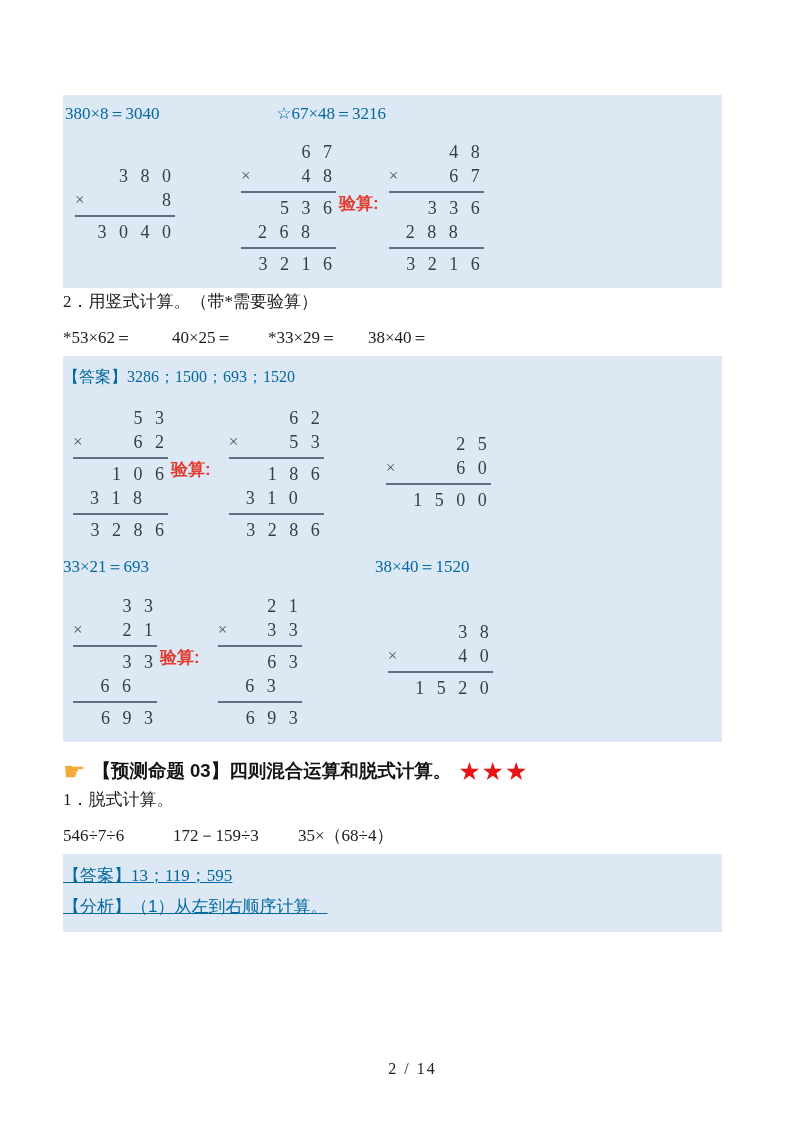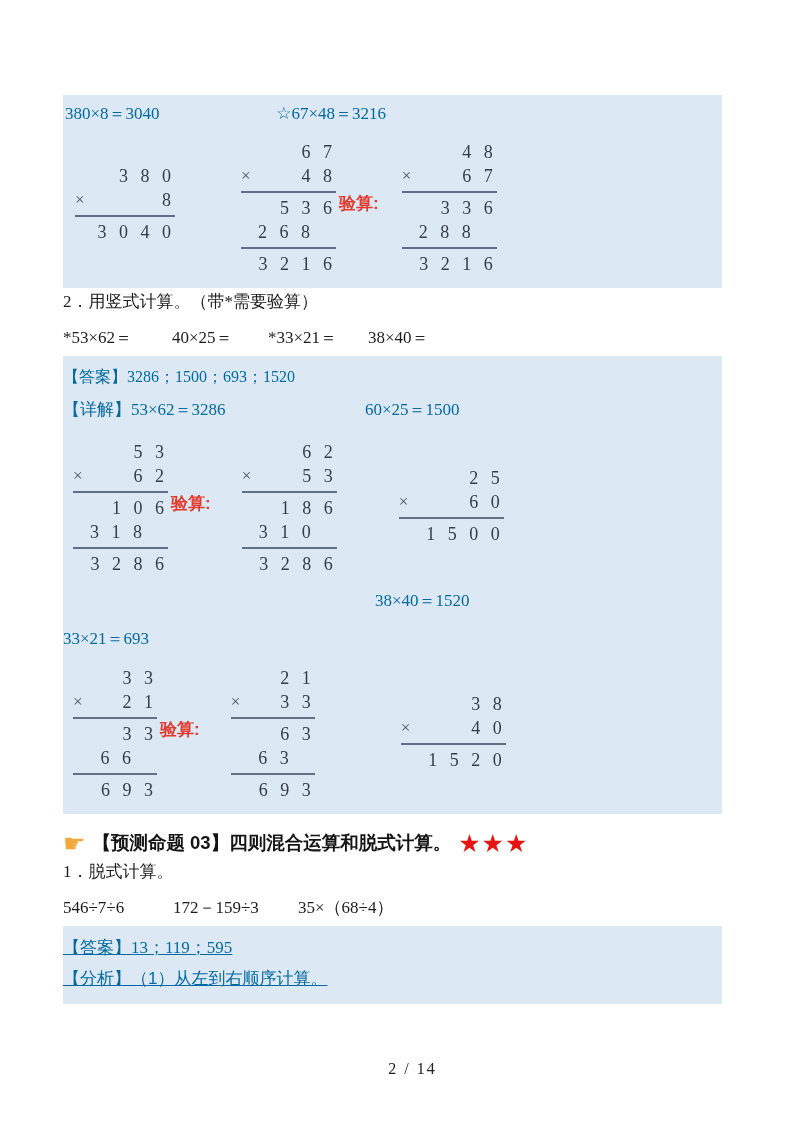--- a/index.html
+++ b/index.html
@@ -16,34 +16,34 @@
   .calcrow{display:flex;align-items:flex-start;margin-top:15px;}
   .vcalc{font-size:18px;color:#343d49;flex:none;}
   .vrow{display:flex;line-height:24px;letter-spacing:4px;white-space:pre;}
   .vrow .vd{margin-left:auto;}
   .vrow .vop{letter-spacing:0;font-size:17px;color:#48535f;}
   .vrow.shift1 .vd{padding-right:22px;}
   .vrule{height:2px;background:#5e7082;margin:3px 0;}
   .lower24{margin-top:24px;}
   .lower26{margin-top:26px;}
   .check{color:#e23b30;font-size:17px;font-weight:bold;white-space:nowrap;flex:none;
-         margin:52px 23px 0 3px;font-family:"Liberation Sans","DejaVu Sans",sans-serif;}
+         margin:52px 10px 0 3px;font-family:"Liberation Sans","DejaVu Sans",sans-serif;}
   
   .qtext{font-size:17px;margin:2px 0 0;line-height:24px;}
   .probrow{display:flex;font-size:17px;margin-top:12px;line-height:23px;white-space:nowrap;}
   .probrow span{display:inline-block;}
   
   .box2{margin-top:7px;padding:7px 0 12px;}
   .ansline{margin:0;font-size:16px;line-height:28px;}
   .analysis{margin:3px 0 0;font-size:17px;line-height:32px;text-align:justify;
             font-family:"Liberation Sans","DejaVu Sans",sans-serif;}
   .detail{display:flex;margin:4px 0 0;font-size:17px;line-height:30px;white-space:nowrap;}
   .detail .dpart{width:302px;flex:none;}
   .eqrow2{display:flex;margin:13px 0 0;font-size:17px;line-height:24px;white-space:nowrap;}
-  .eqrow2 .epart{width:312px;flex:none;margin-top:38px;}
+  .eqrow2 .epart{width:312px;flex:none;}
   
   .heading{display:flex;align-items:center;gap:7px;margin:14px 0 0;line-height:30px;
            font-family:"Liberation Sans","DejaVu Sans",sans-serif;font-size:18.5px;font-weight:bold;color:#141414;}
   .finger{color:#f2a93b;font-size:25px;line-height:1;font-family:"DejaVu Sans",sans-serif;font-weight:normal;}
   .stars{color:#e81313;font-size:25px;letter-spacing:1px;line-height:1;font-family:"DejaVu Sans",sans-serif;}
   
   .box3{margin-top:7px;padding:6px 0 10px;}
   .box3 p{margin:0;font-size:17px;line-height:31px;text-decoration:underline;}
   .box3 .sansline{font-family:"Liberation Sans","DejaVu Sans",sans-serif;}
   
@@ -86,30 +86,26 @@
           <div class="vrule"></div>
           <div class="vrow"><span class="vd">3 2 1 6</span></div>
         </div>
     </div>
   </section>
 
   <p class="qtext">2．用竖式计算。（带*需要验算）</p>
   <div class="probrow">
     <span style="width:109px">*53×62＝</span>
     <span style="width:96px">40×25＝</span>
-    <span style="width:100px">*33×21＝</span>
+    <span style="width:100px">*33×29＝</span>
     <span>38×40＝</span>
   </div>
 
   <section class="bluebox box2">
     <p class="ansline red"><span>【答案】</span><span>3286；1500；693；1520</span></p>
-    <div class="detail red">
-      <span class="dpart"><span>【详解】</span><span>53×62＝3286</span></span>
-      <span>60×25＝1500</span>
-    </div>
     <div class="calcrow">
       <div class="vcalc" style="width:95px;margin-left:10px">
           <div class="vrow"><span class="vd">5 3</span></div>
           <div class="vrow"><span class="vop">×</span><span class="vd">6 2</span></div>
           <div class="vrule"></div>
           <div class="vrow"><span class="vd">1 0 6</span></div>
           <div class="vrow shift1"><span class="vd">3 1 8</span></div>
           <div class="vrule"></div>
           <div class="vrow"><span class="vd">3 2 8 6</span></div>
         </div>

